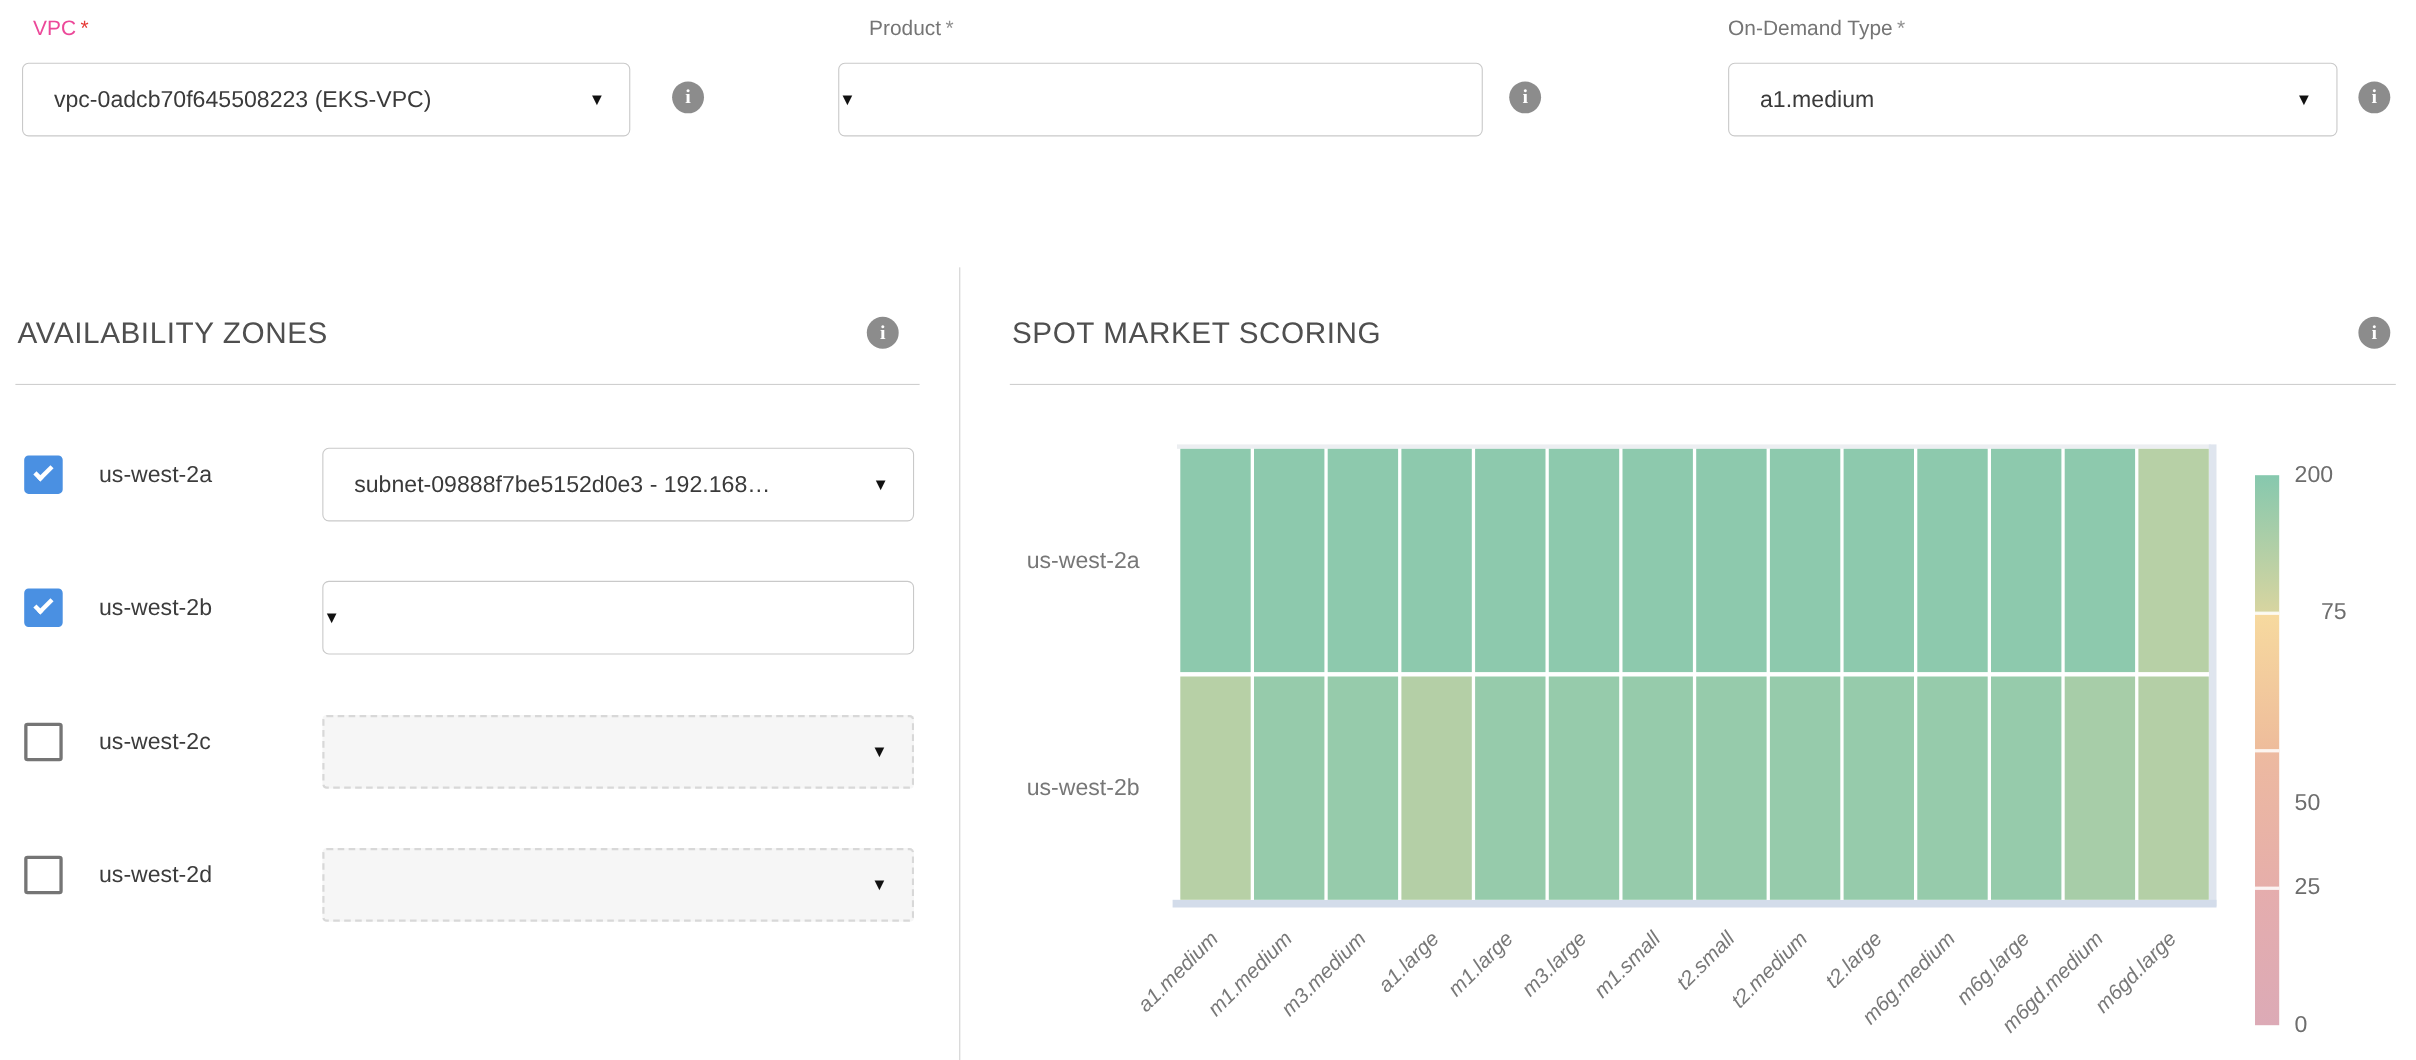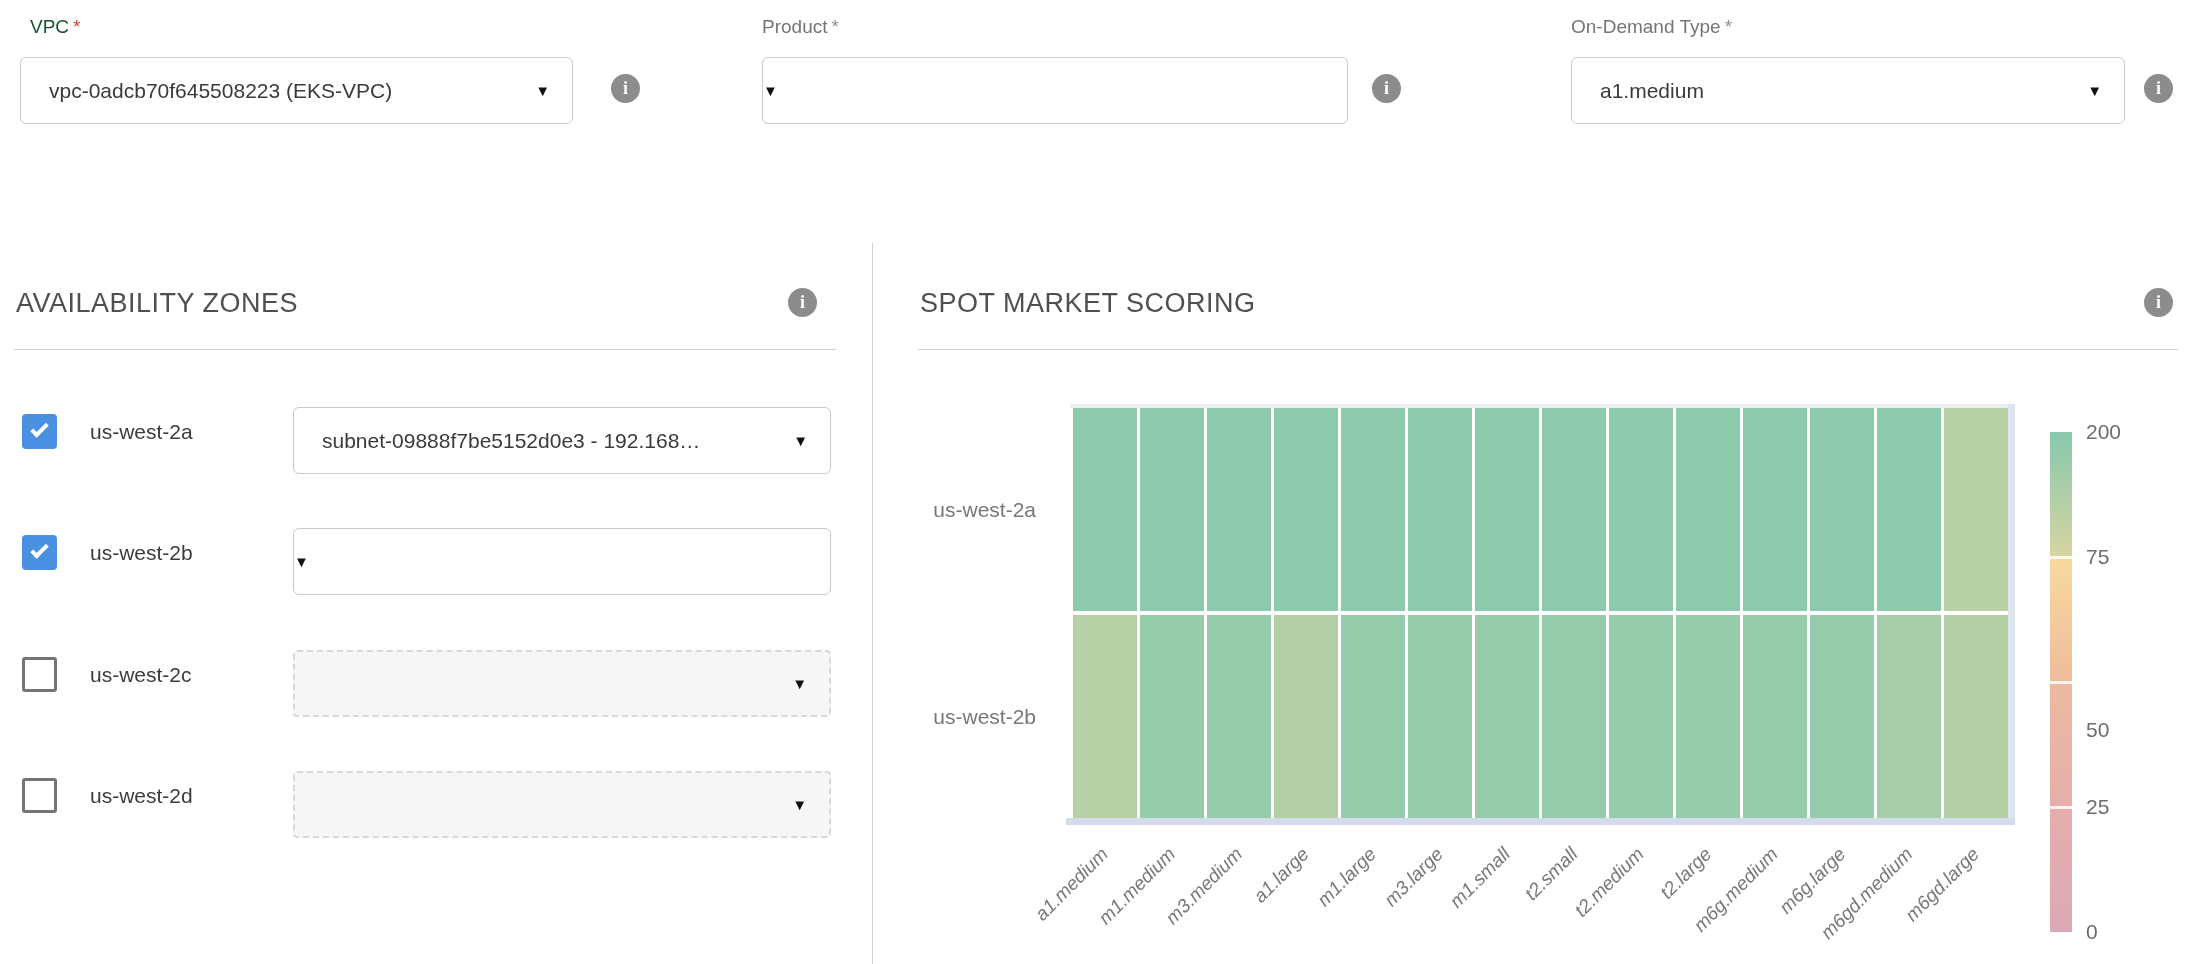--- a/index.html
+++ b/index.html
@@ -43,31 +43,31 @@
   #legend-bar { position:absolute; left:2050px; top:432px; width:22px; height:500px; }
   .legend-tick { position:absolute; left:0; width:22px; height:3px; background:#fff; opacity:0.85; }
   .legend-label { position:absolute; left:2086px; transform:translateY(-50%); font-size:21px; color:#6d6d6d; }
 </style>
 </head>
 <body>
 
 <div id="canvas">
 
   <div class="field-label" style="left:30px; top:16px;">
-    <span style="color: #14532d;">VPC</span><span class="ast" style="color: rgb(229, 57, 53);">*</span>
+    <span style="color: #ec4899;">VPC</span><span class="ast" style="color: rgb(229, 57, 53);">*</span>
   </div>
   <div class="select-box" style="left:20px; top:57px; width:553px;">
     <span class="sel-text">vpc-0adcb70f645508223 (EKS-VPC)</span>
     <span class="caret">▼</span>
   </div>
   <div class="info-icon" style="left:611px; top:74px;">
       <span>i</span>
     </div>
 
-  <div class="field-label" style="left:762px; top:16px;">
+  <div class="field-label" style="left:790px; top:16px;">
     <span style="color: rgb(117, 117, 117);">Product</span><span class="ast" style="color: rgb(143, 143, 143);">*</span>
   </div>
   <div class="select-box" style="left:762px; top:57px; width:586px;">
     <span class="caret">▼</span>
   </div>
   <div class="info-icon" style="left:1372px; top:74px;">
       <span>i</span>
     </div>
 
   <div class="field-label" style="left:1571px; top:16px;">
@@ -217,17 +217,17 @@
       </div>
     </div>
 
   <div id="legend-bar" style="background: linear-gradient(to top, rgb(220, 170, 182) 0%, rgb(229, 173, 173) 25%, rgb(230, 174, 170) 25.01%, rgb(237, 186, 160) 50%, rgb(238, 188, 155) 50.01%, rgb(247, 218, 159) 75%, rgb(216, 213, 160) 75.01%, rgb(134, 200, 174) 100%);">
       <div class="legend-tick" style="top: 124px;"></div>
       <div class="legend-tick" style="top: 249px;"></div>
       <div class="legend-tick" style="top: 374px;"></div>
     </div>
 
 <div class="legend-label" style="top: 432px;">200</div>
-    <div class="legend-label" style="top: 557px;">75</div>
+    <div class="legend-label" style="top: 557px; margin-left: 24px;">75</div>
     <div class="legend-label" style="top: 682px; margin-top: 48px;">50</div>
     <div class="legend-label" style="top: 807px;">25</div>
     <div class="legend-label" style="top: 932px;">0</div>
   </div>
 
 </body></html>

